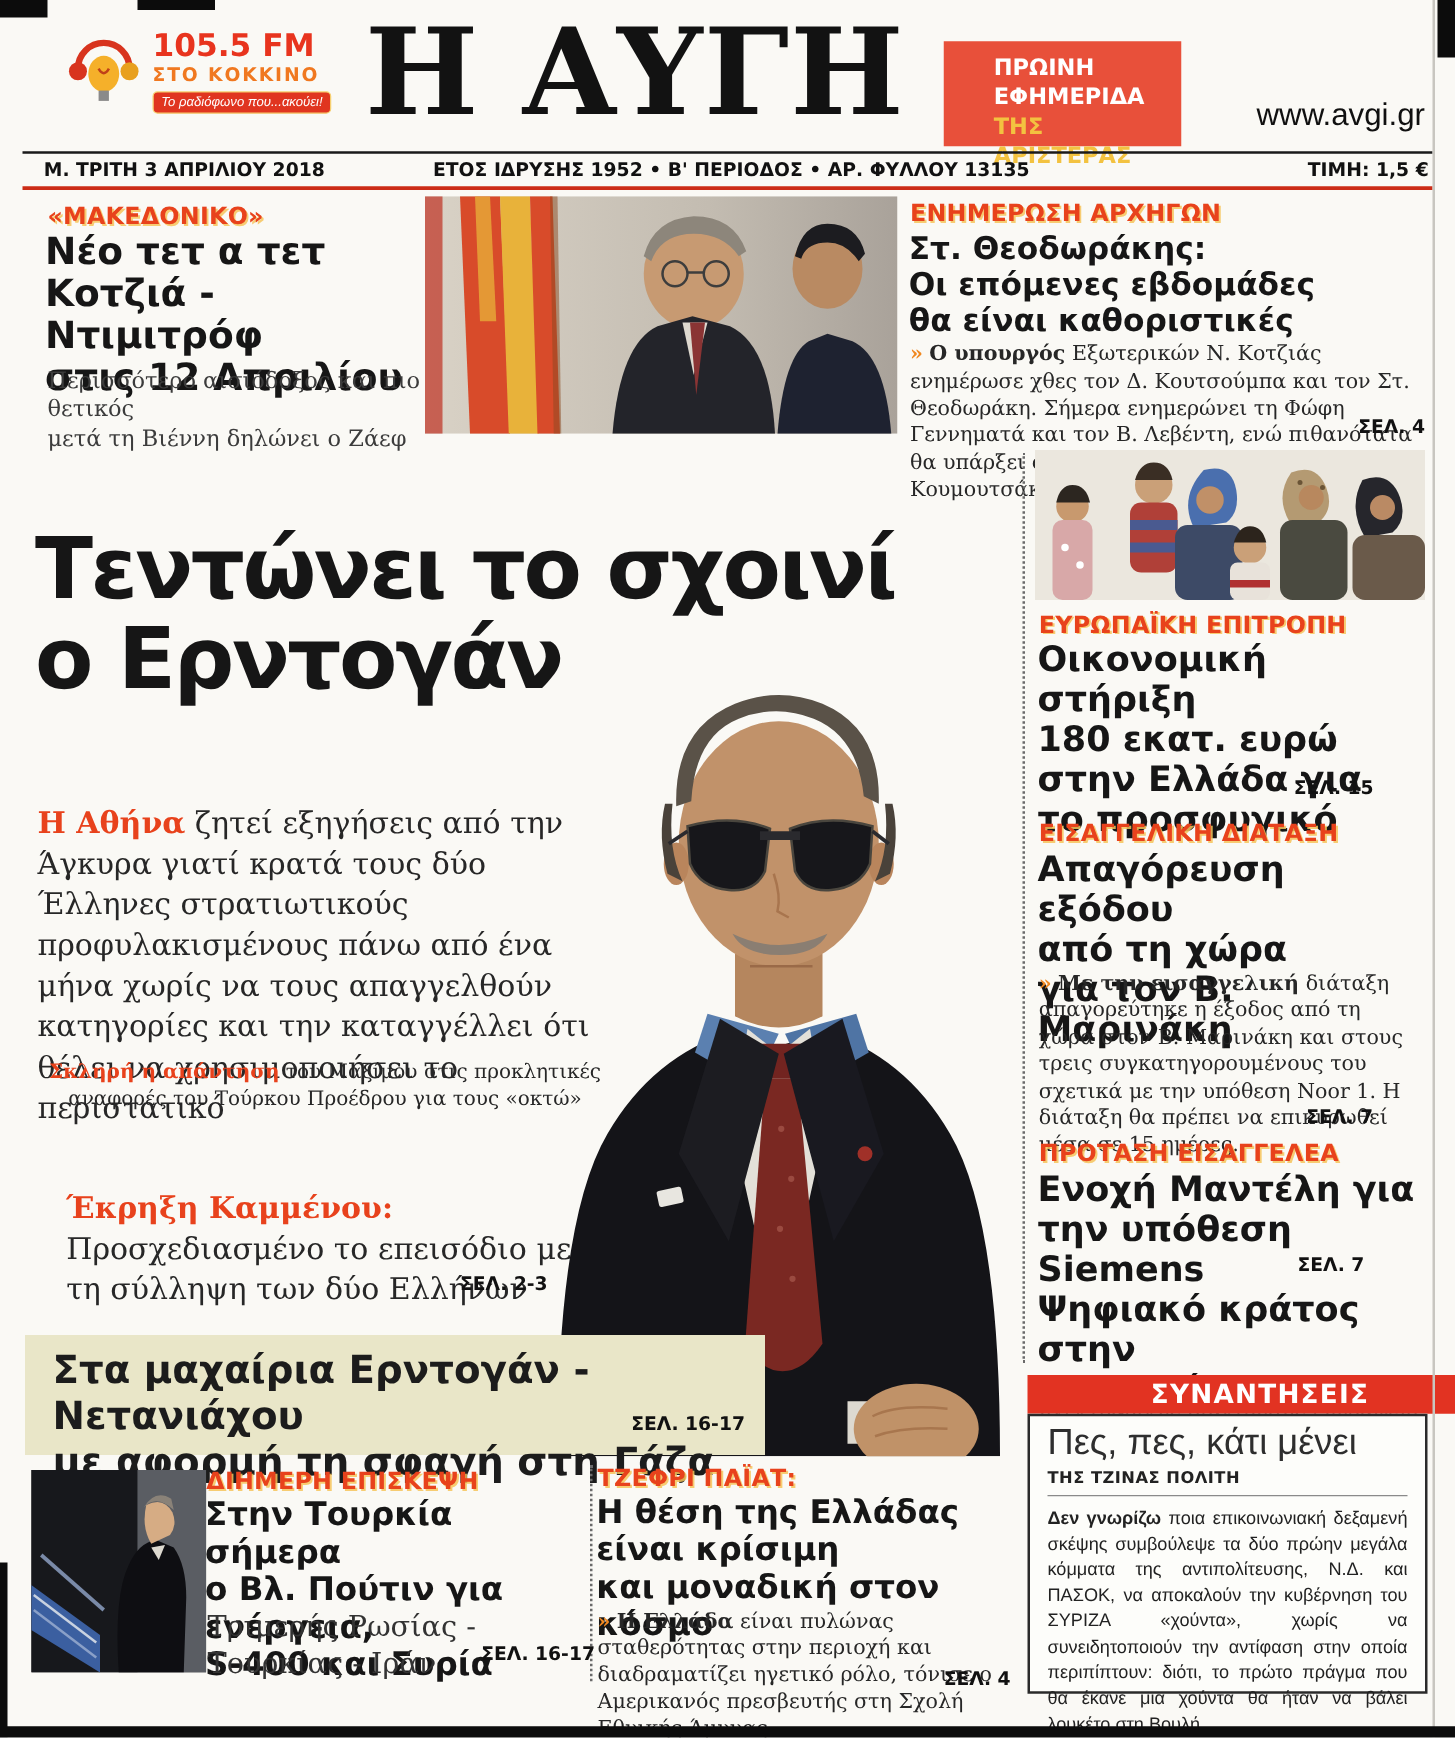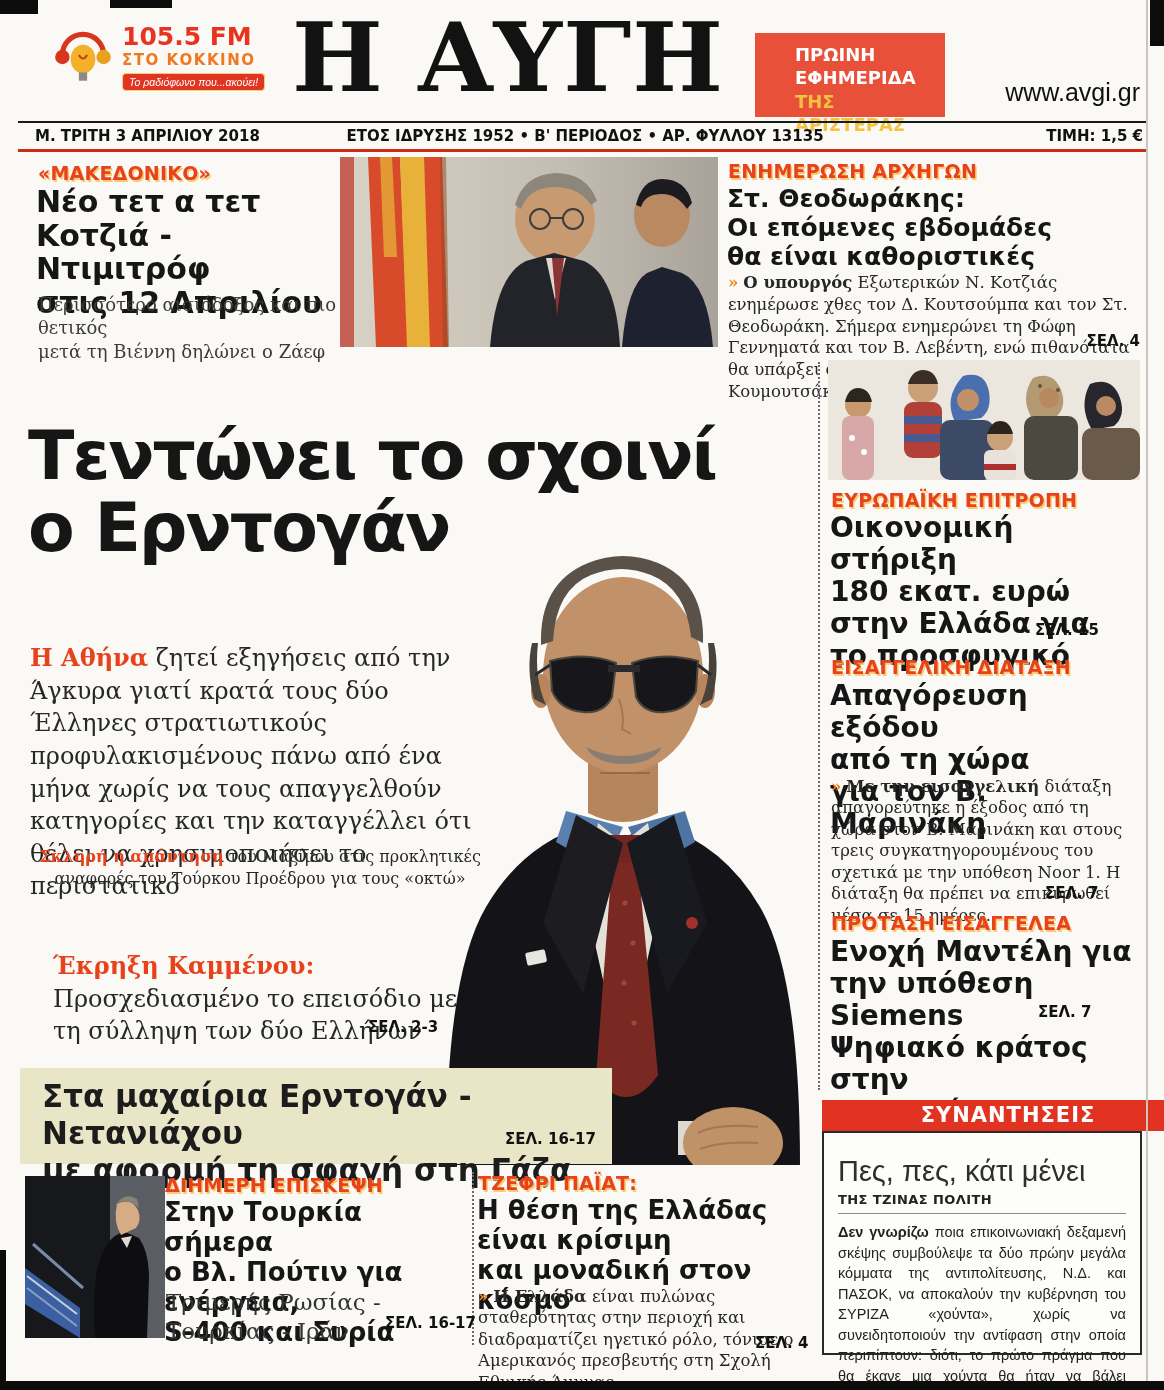--- a/index.html
+++ b/index.html
@@ -261,21 +261,21 @@
   <div class="abs kicker" style="left:478px;top:1172px;">ΤΖΕΦΡΙ ΠΑΪΑΤ:</div>
   <div class="abs hl pre" style="left:477px;top:1196px;width:330px;font-size:26px;line-height:1.15;">Η θέση της Ελλάδας
 είναι κρίσιμη
 και μοναδική στον κόσμο</div>
   <div class="abs serif" style="left:478px;top:1286px;width:330px;font-size:16.5px;line-height:1.3;">
     <span class="chev">»</span><span class="lead-bold">Η Ελλάδα</span><span> είναι πυλώνας σταθερότητας στην περιοχή και διαδραματίζει ηγετικό ρόλο, τόνισε ο Αμερικανός πρεσβευτής στη Σχολή Εθνικής Άμυνας.</span>
   </div>
   <div class="abs pageref" style="left:755px;top:1334px;">ΣΕΛ. 4</div>
 
   <div id="meetings-header" class="abs" style="left:822px;top:1100px;width:324px;height:31px;">ΣΥΝΑΝΤΗΣΕΙΣ</div>
-  <div id="meetings-box" class="abs" style="left:822px;top:1131px;width:320px;height:224px;box-sizing:border-box;padding:22px 14px 10px;">
+  <div id="meetings-box" class="abs" style="left:822px;top:1131px;width:320px;height:224px;box-sizing:border-box;padding:5px 14px 10px;">
     <div id="meetings-title">Πες, πες, κάτι μένει</div>
     <div id="meetings-byline" style="margin-top:4px;">ΤΗΣ ΤΖΙΝΑΣ ΠΟΛΙΤΗ</div>
     <div id="meetings-body" style="margin-top:8px;">
       <span class="lead-bold">Δεν γνωρίζω</span><span> ποια επικοινωνιακή δεξαμενή σκέψης συμβούλεψε τα δύο πρώην μεγάλα κόμματα της αντιπολίτευσης, Ν.Δ. και ΠΑΣΟΚ, να αποκαλούν την κυβέρνηση του ΣΥΡΙΖΑ «χούντα», χωρίς να συνειδητοποιούν την αντίφαση στην οποία περιπίπτουν: διότι, το πρώτο πράγμα που θα έκανε μια χούντα θα ήταν να βάλει λουκέτο στη Βουλή.</span>
     </div>
 
   </div>
 
   <div class="abs scan" style="left:0;top:0;width:38px;height:14px;"></div>
   <div class="abs scan" style="left:110px;top:0;width:62px;height:8px;"></div>

